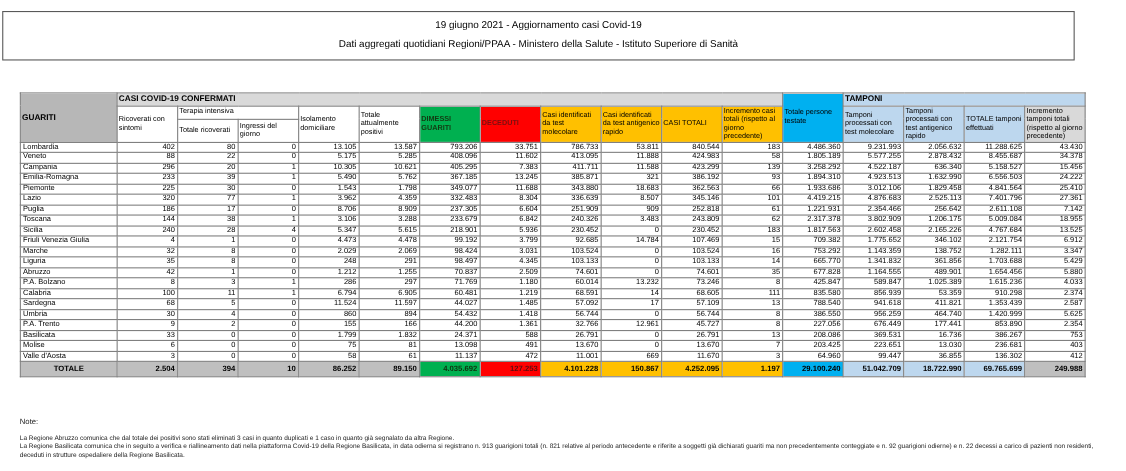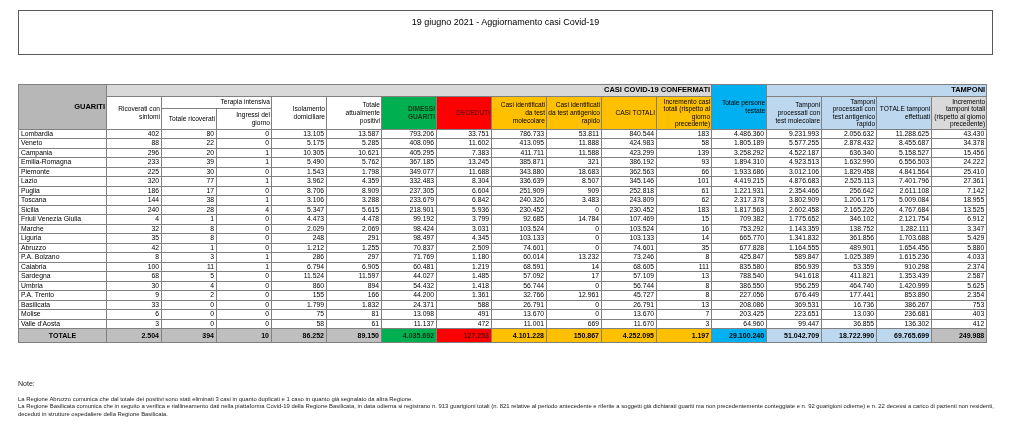--- a/index.html
+++ b/index.html
@@ -1,30 +1,30 @@
 <!DOCTYPE html>
 <html><head>
 <meta charset="utf-8">
 <style>
   * { margin:0; padding:0; box-sizing:border-box; }
   html,body { width:1024px; height:428px; background:#ffffff; overflow:hidden;
               font-family:"Liberation Sans", sans-serif; color:#000; }
   .page { position:relative; width:1024px; height:428px; }
 
   
-  .title-box { position:absolute; left:18px; top:10px; width:975px; height:45px;
+  .title-box { position:absolute; left:2px; top:10px; width:975px; height:45px;
                border:1px solid #595959; background:#fff; text-align:center; }
   .title-box .l1 { margin-top:6px; font-size:9px; }
   .title-box .l2 { margin-top:8px; font-size:9px; }
 
   
   table { position:absolute; left:18px; top:84px; border-collapse:collapse; table-layout:fixed;
           width:968px; }
   th, td { border:1px solid #808080; overflow:hidden; white-space:normal; }
-  thead th { font-size:6.6px; line-height:1.15; font-weight:normal; padding:1px; text-align:right; vertical-align:middle; background:#fff; }
+  thead th { font-size:6.6px; line-height:1.15; font-weight:normal; padding:1px; text-align:left; vertical-align:middle; background:#fff; }
   th.corner { background:#b7b7b7; font-weight:bold; font-size:7.5px; }
   th.band { background:#d9d9d9; font-weight:bold; font-size:7.5px; }
   th.band-tamponi { background:#bdd7ee; font-weight:bold; font-size:7.5px; }
   th.green { background:#00b050; color:#123a12; font-weight:bold; }
   th.red { background:#ff0000; color:#7b0f0f; font-weight:bold; }
   th.orange { background:#ffc000; }
   th.cyan { background:#00b0f0; }
   th.blue { background:#bdd7ee; }
   th.gray { background:#d9d9d9; }
 
@@ -45,20 +45,21 @@
   .notes .note-label { font-size:7px; color:#1a1a1a; }
   .notes .note-body { margin-top:9px; font-size:5.9px; line-height:1.25; color:#1a1a1a; }
 </style>
 </head>
 <body>
 
 <div class="page">
 
   <div class="title-box">
     <div class="l1">19 giugno 2021 - Aggiornamento casi Covid-19</div>
+    <div class="l2">Dati aggregati quotidiani Regioni/PPAA - Ministero della Salute - Istituto Superiore di Sanità</div>
   </div>
 
   <table>
     <colgroup>
       <col style="width:88px">
       <col span="16" style="width:55px">
     </colgroup>
     <thead>
       <tr>
         <th class="corner" rowspan="3">GUARITI</th>

